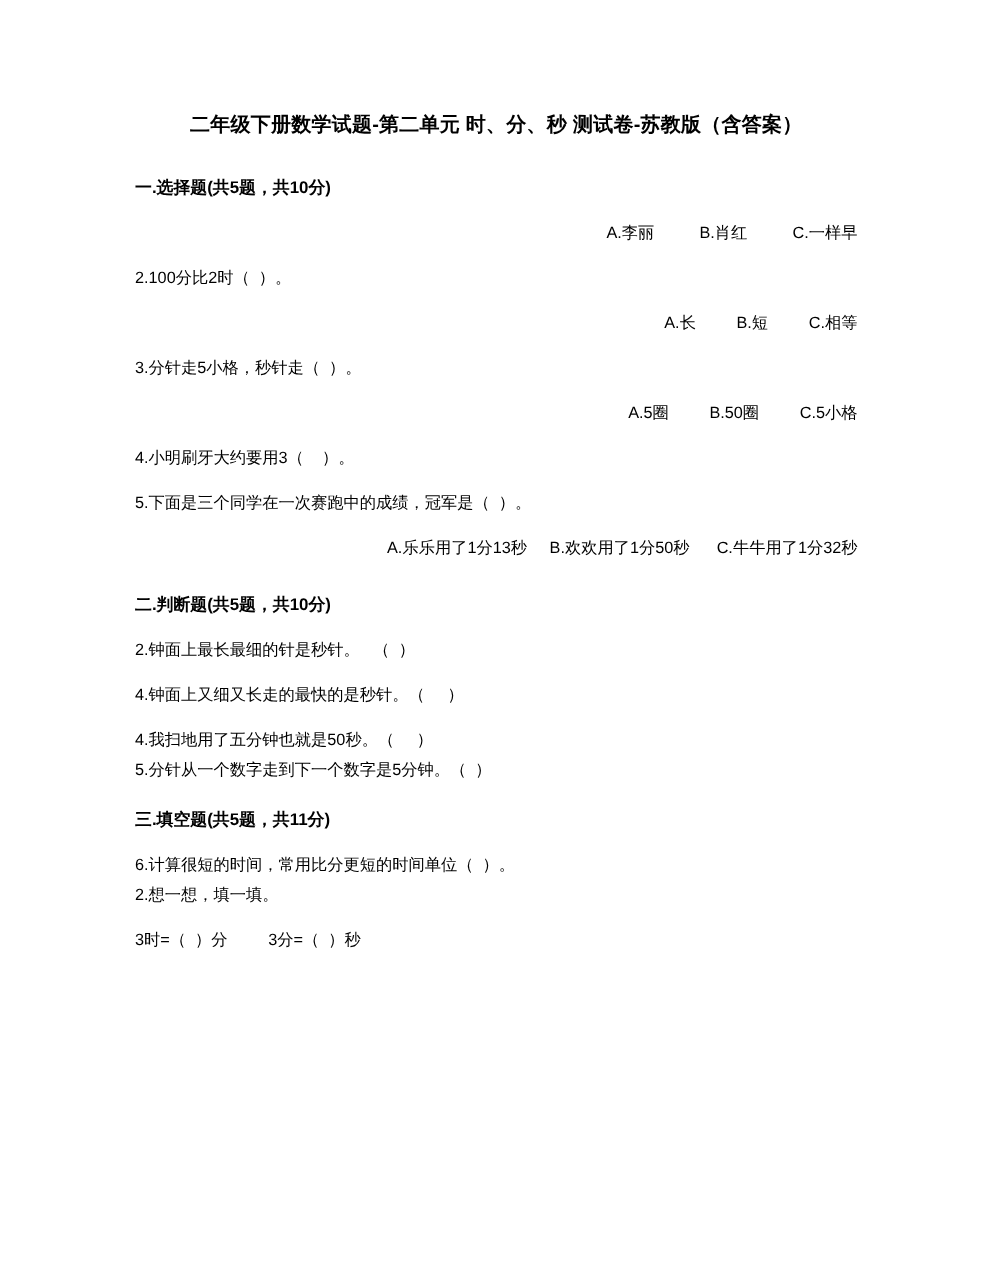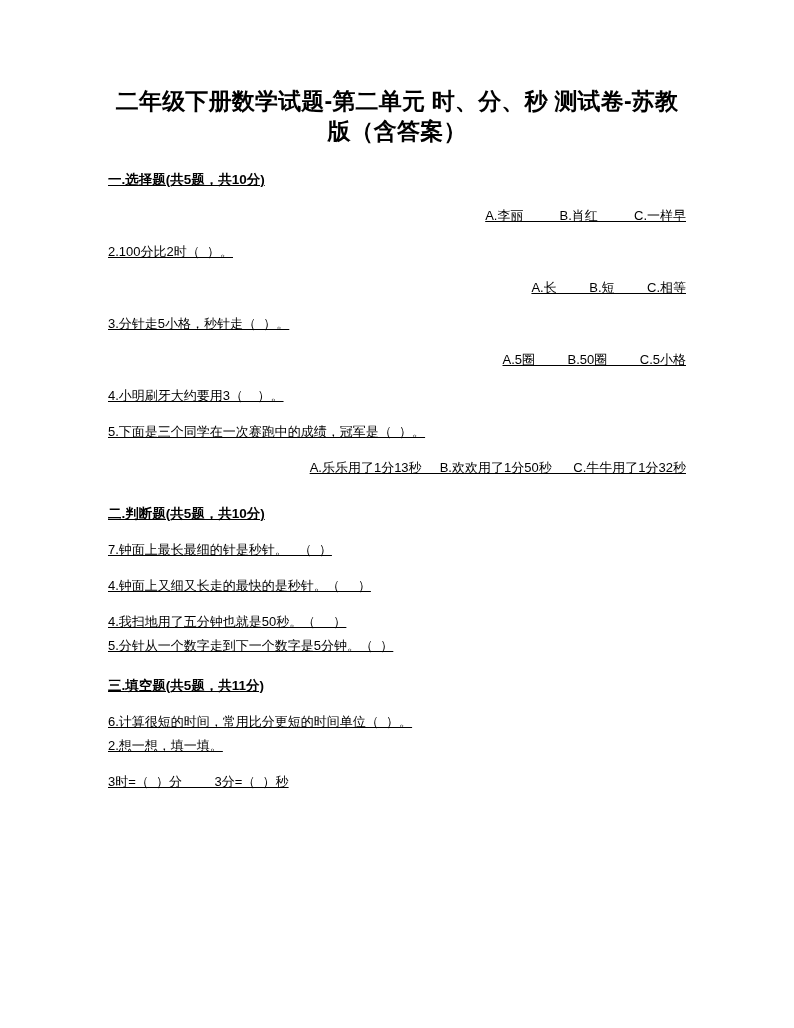--- a/index.html
+++ b/index.html
@@ -17,21 +17,21 @@
   }
   .page {
     box-sizing: border-box;
     width: 794px;
     height: 1028px;
     padding: 86px 108px 0 108px;
   }
   .doc-title {
     font-family: "Liberation Sans", "DejaVu Sans", sans-serif;
     font-weight: bold;
-    font-size: 23px;
+    font-size: 16px;
     line-height: 30px;
     text-align: center;
     margin: 0 0 24px 0;
     letter-spacing: 0.2px;
   }
   .section-heading {
     font-family: "Liberation Sans", "DejaVu Sans", sans-serif;
     font-weight: bold;
     font-size: 13.5px;
     line-height: 20px;
@@ -50,21 +50,20 @@
   .opt-line {
     font-family: "Liberation Sans", "DejaVu Sans", sans-serif;
     font-size: 13px;
     line-height: 19px;
     margin: 0 0 17px 0;
     white-space: pre-wrap;
     text-align: right;
   }
   .block {
     margin-bottom: 0;
-    text-decoration: underline;
   }
   .sec-gap {
     height: 10px;
   }
   .sec-gap-lg {
     height: 16px;
   }
 </style>
 </head>
 <body>
@@ -88,21 +87,21 @@
 
     <div class="q-line">5.下面是三个同学在一次赛跑中的成绩，冠军是（  ）。</div>
     <div class="opt-line">A.乐乐用了1分13秒     B.欢欢用了1分50秒      C.牛牛用了1分32秒</div>
   </div>
 
   <div class="sec-gap"></div>
 
   <div class="block">
     <div class="section-heading">二.判断题(共5题，共10分)</div>
 
-    <div class="q-line">7.钟面上最长最细的针是秒针。   （  ）</div>
+    <div class="q-line">2.钟面上最长最细的针是秒针。   （  ）</div>
     <div class="q-line">4.钟面上又细又长走的最快的是秒针。（     ）</div>
     <div class="q-line tight">4.我扫地用了五分钟也就是50秒。（     ）</div>
     <div class="q-line tight">5.分针从一个数字走到下一个数字是5分钟。（  ）</div>
   </div>
 
   <div class="sec-gap-lg"></div>
 
   <div class="block">
     <div class="section-heading">三.填空题(共5题，共11分)</div>
 

